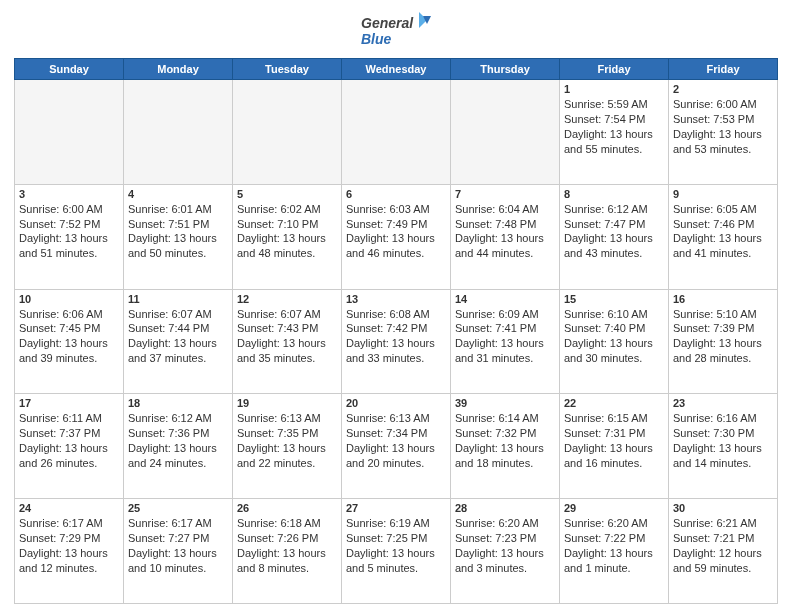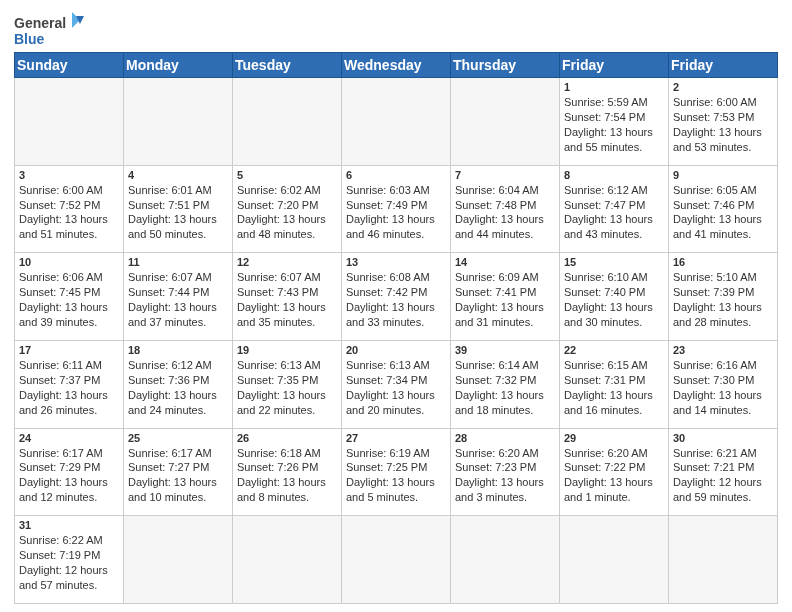--- a/index.html
+++ b/index.html
@@ -13,23 +13,24 @@
     .page {
       width: 792px;
       height: 612px;
       background: #fff;
       display: flex;
       flex-direction: column;
       padding: 10px 14px 8px 14px;
     }
     .top-section {
       display: flex;
-      justify-content: flex-start;
+      justify-content: center;
       align-items: flex-start;
-      margin-bottom: 0;
+      margin-bottom: 6px;
+      font-style: italic;
     }
     .logo {
       display: flex;
       align-items: center;
       gap: 4px;
     }
     .title-section {
       text-align: right;
     }
     .month-title {
@@ -45,22 +46,22 @@
     .calendar {
       flex: 1;
       border: 1px solid #ccc;
       border-collapse: collapse;
       width: 100%;
       table-layout: fixed;
     }
     .calendar th {
       background: #2e6db4;
       color: #fff;
-      text-align: left;
-      font-size: 14px;
+      text-align: center;
+      font-size: 11px;
       font-weight: bold;
       padding: 4px 2px;
       border: 1px solid #1a5590;
     }
     .calendar td {
       border: 1px solid #ccc;
       vertical-align: top;
       padding: 3px 4px;
       font-size: 9px;
       color: #333;
@@ -149,21 +150,21 @@
           <td>
             <div class="day-num">4</div>
             <div class="day-info">Sunrise: 6:01 AM
 Sunset: 7:51 PM
 Daylight: 13 hours
 and 50 minutes.</div>
           </td>
           <td>
             <div class="day-num">5</div>
             <div class="day-info">Sunrise: 6:02 AM
-Sunset: 7:20 PM
+Sunset: 7:10 PM
 Daylight: 13 hours
 and 48 minutes.</div>
           </td>
           <td>
             <div class="day-num">6</div>
             <div class="day-info">Sunrise: 6:03 AM
 Sunset: 7:49 PM
 Daylight: 13 hours
 and 46 minutes.</div>
           </td>
@@ -335,30 +336,15 @@
 and 1 minute.</div>
           </td>
           <td>
             <div class="day-num">30</div>
             <div class="day-info">Sunrise: 6:21 AM
 Sunset: 7:21 PM
 Daylight: 12 hours
 and 59 minutes.</div>
           </td>
         </tr>
-        <tr>
-          <td class="last-row">
-            <div class="day-num">31</div>
-            <div class="day-info">Sunrise: 6:22 AM
-Sunset: 7:19 PM
-Daylight: 12 hours
-and 57 minutes.</div>
-          </td>
-          <td class="empty"></td>
-          <td class="empty"></td>
-          <td class="empty"></td>
-          <td class="empty"></td>
-          <td class="empty"></td>
-          <td class="empty"></td>
-        </tr>
       </tbody>
   </table>
 </div>
 
 </body></html>

